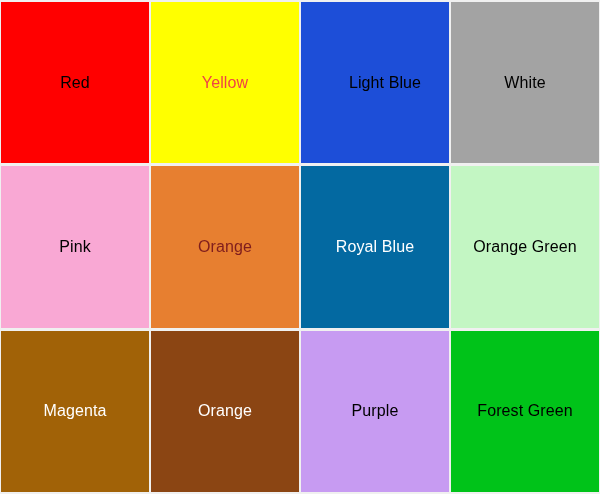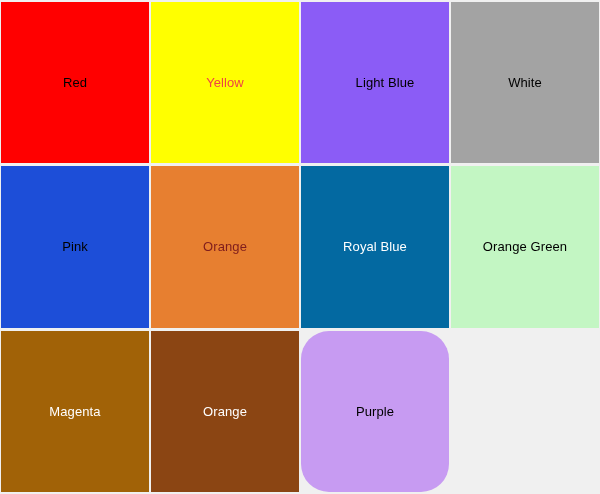--- a/index.html
+++ b/index.html
@@ -28,59 +28,62 @@
   }
   .swatch {
     position: relative;
     display: flex;
     align-items: center;
     justify-content: center;
     overflow: hidden;
   }
   .swatch-label {
     font-family: "Liberation Sans", sans-serif;
-    font-size: 13px;
+    font-size: 16px;
     font-weight: 400;
     line-height: 1;
     letter-spacing: 0.1px;
     text-align: center;
     white-space: nowrap;
     user-select: none;
   }
 </style>
 </head>
 <body>
 
 <div id="color-grid" style="background: rgb(240, 240, 240); grid-template-columns: repeat(4, 1fr); grid-template-rows: repeat(3, 1fr);">
     <div class="swatch" style="background-color: rgb(255, 0, 0);">
       <span class="swatch-label" style="color: rgb(0, 0, 0);">Red</span>
     </div>
     <div class="swatch" style="background-color: rgb(255, 255, 0);">
       <span class="swatch-label" style="color: #ef4444;">Yellow</span>
     </div>
-    <div class="swatch" style="background-color: #8b5cf6; padding-left: 20px;">
+    <div class="swatch" style="background-color: #1d4ed8; padding-left: 20px;">
       <span class="swatch-label" style="color: rgb(0, 0, 0);">Light Blue</span>
     </div>
     <div class="swatch" style="background-color: #a3a3a3;">
       <span class="swatch-label" style="color: rgb(0, 0, 0);">White</span>
     </div>
-    <div class="swatch" style="background-color: #1d4ed8;">
+    <div class="swatch" style="background-color: #f9a8d4;">
       <span class="swatch-label" style="color: rgb(0, 0, 0);">Pink</span>
     </div>
     <div class="swatch" style="background-color: rgb(231, 127, 48);">
       <span class="swatch-label" style="color: #7f1d1d;">Orange</span>
     </div>
     <div class="swatch" style="background-color: #0369a1;">
       <span class="swatch-label" style="color: rgb(255, 255, 255);">Royal Blue</span>
     </div>
     <div class="swatch" style="background-color: rgb(195, 246, 195);">
       <span class="swatch-label" style="color: rgb(0, 0, 0);">Orange Green</span>
     </div>
     <div class="swatch" style="background-color: #a16207;">
       <span class="swatch-label" style="color: rgb(255, 255, 255);">Magenta</span>
     </div>
     <div class="swatch" style="background-color: rgb(139, 69, 19);">
       <span class="swatch-label" style="color: rgb(255, 255, 255);">Orange</span>
     </div>
-    <div class="swatch" style="background-color: rgb(199, 155, 242); border-radius: 28px;">
+    <div class="swatch" style="background-color: rgb(199, 155, 242);">
       <span class="swatch-label" style="color: rgb(0, 0, 0);">Purple</span>
+    </div>
+    <div class="swatch" style="background-color: rgb(0, 195, 25);">
+      <span class="swatch-label" style="color: rgb(0, 0, 0);">Forest Green</span>
     </div>
   </div>
 
 </body></html>

